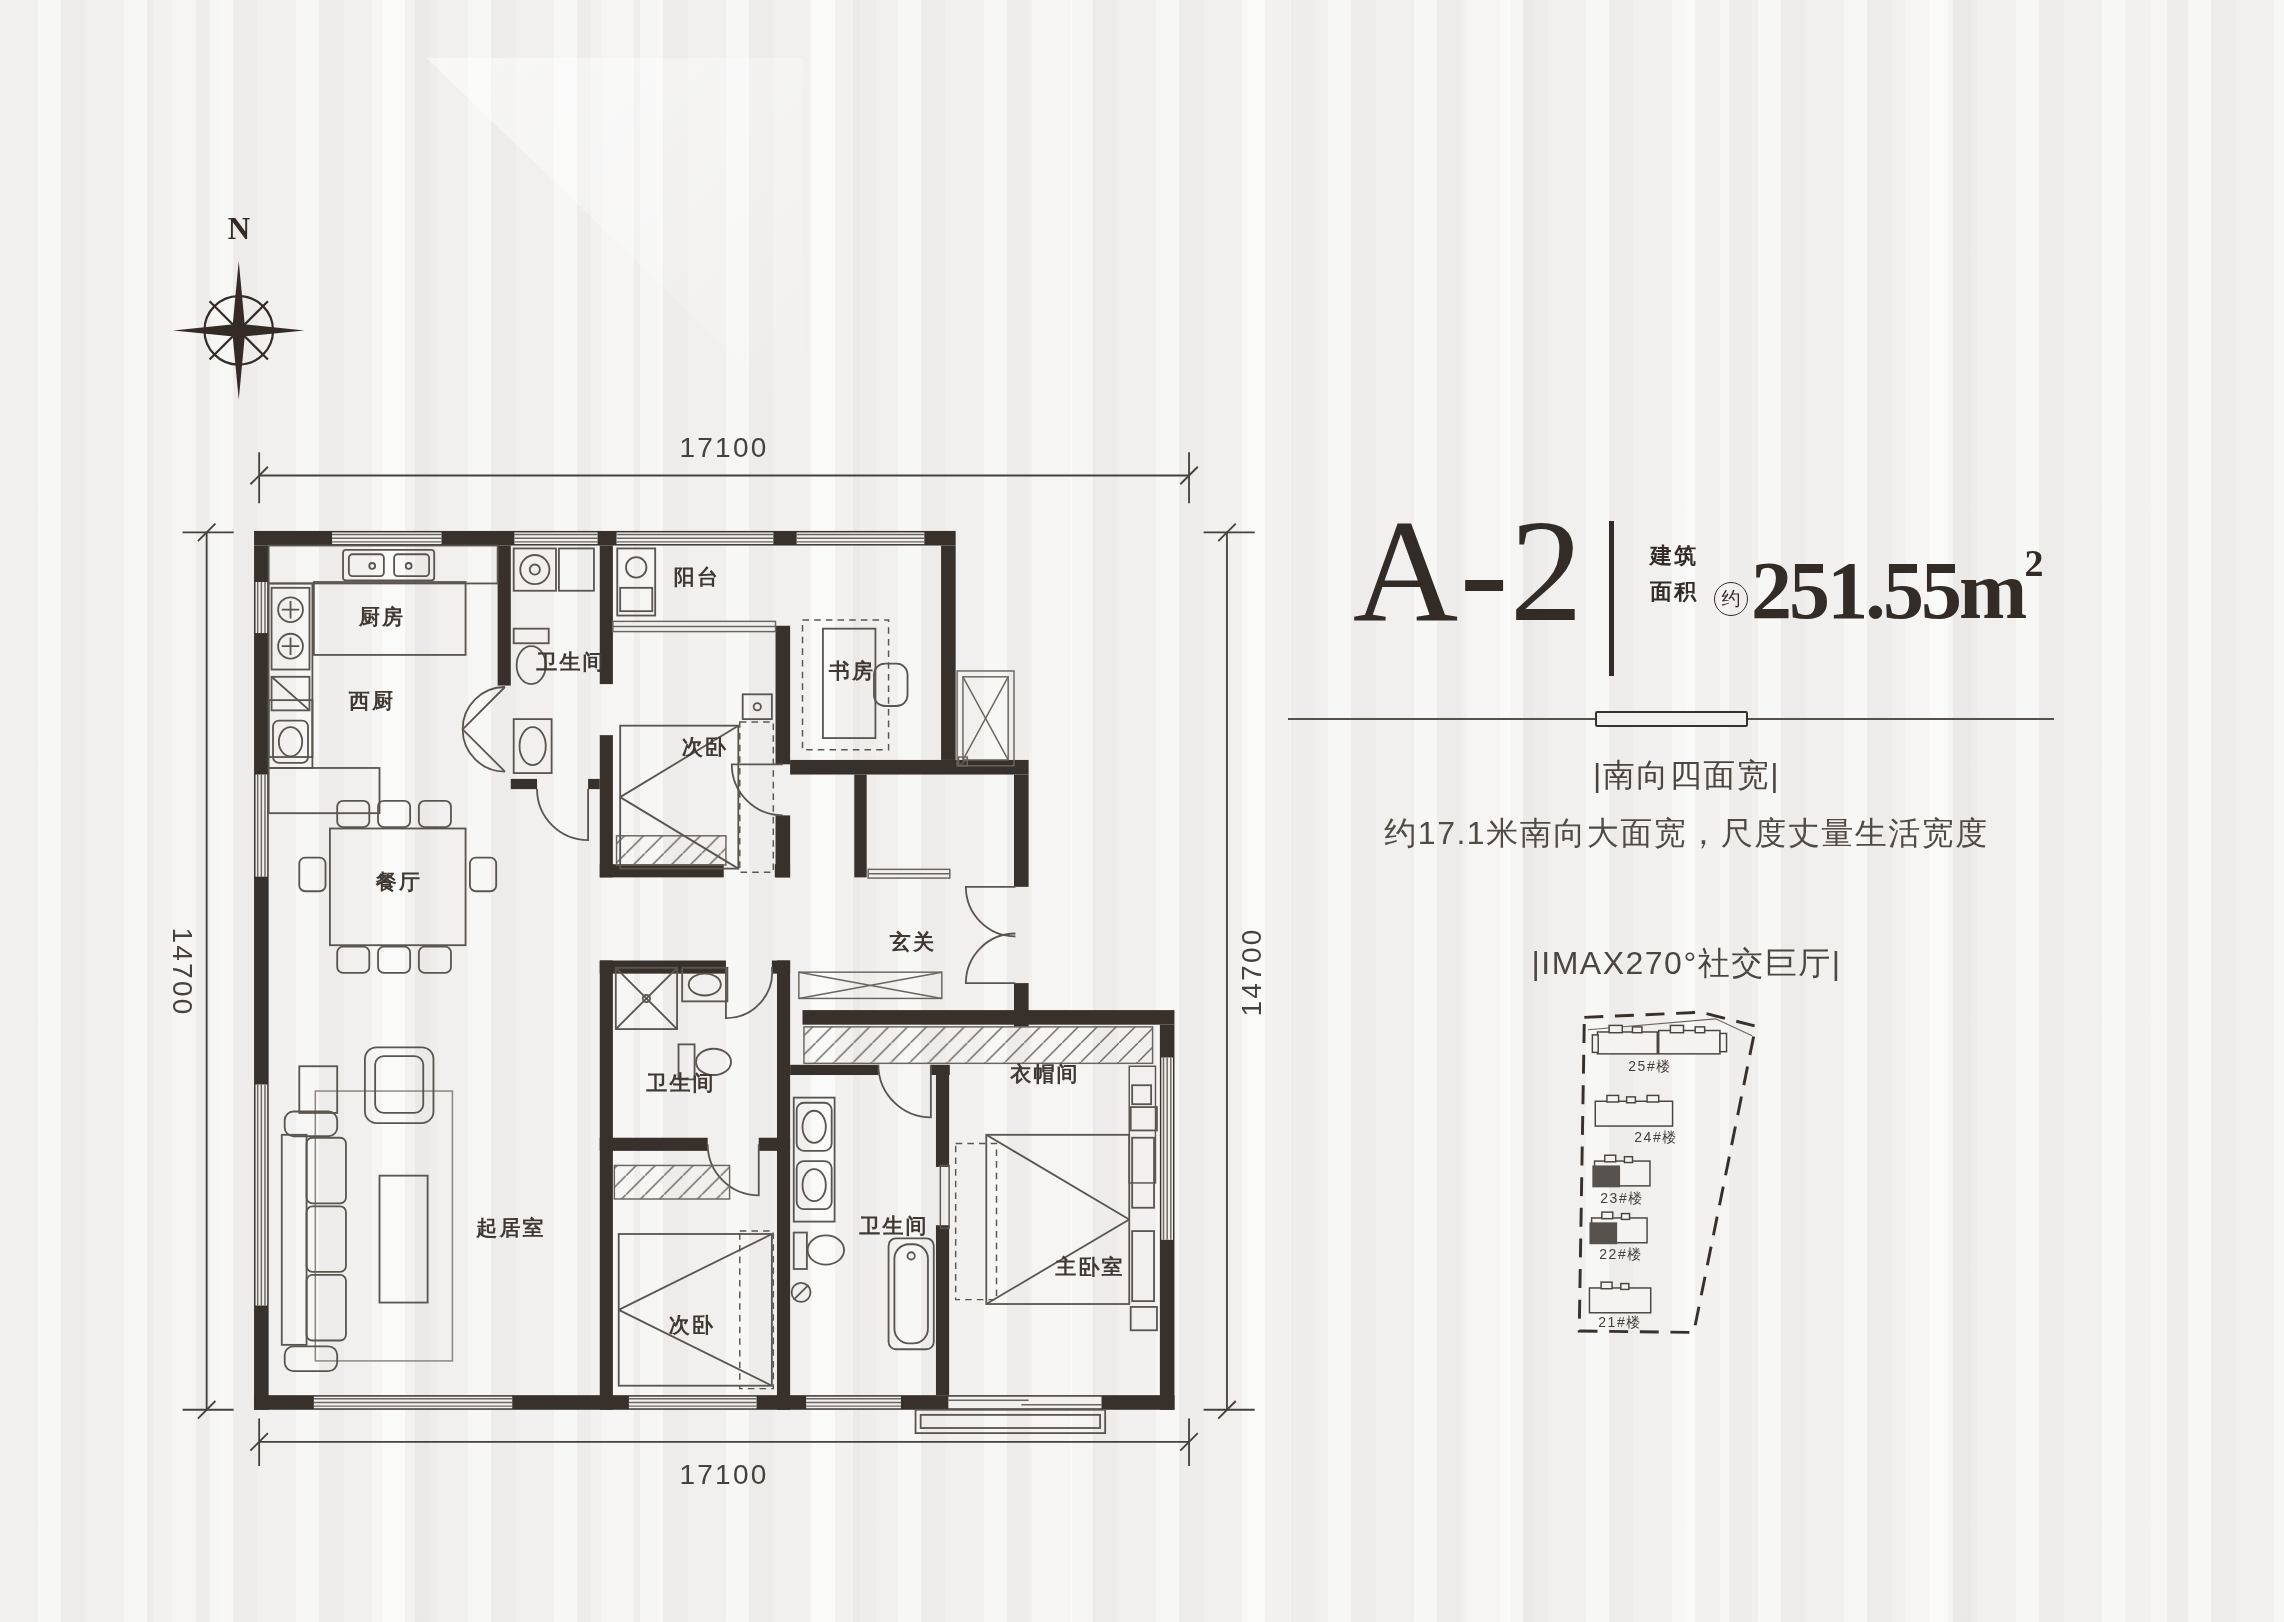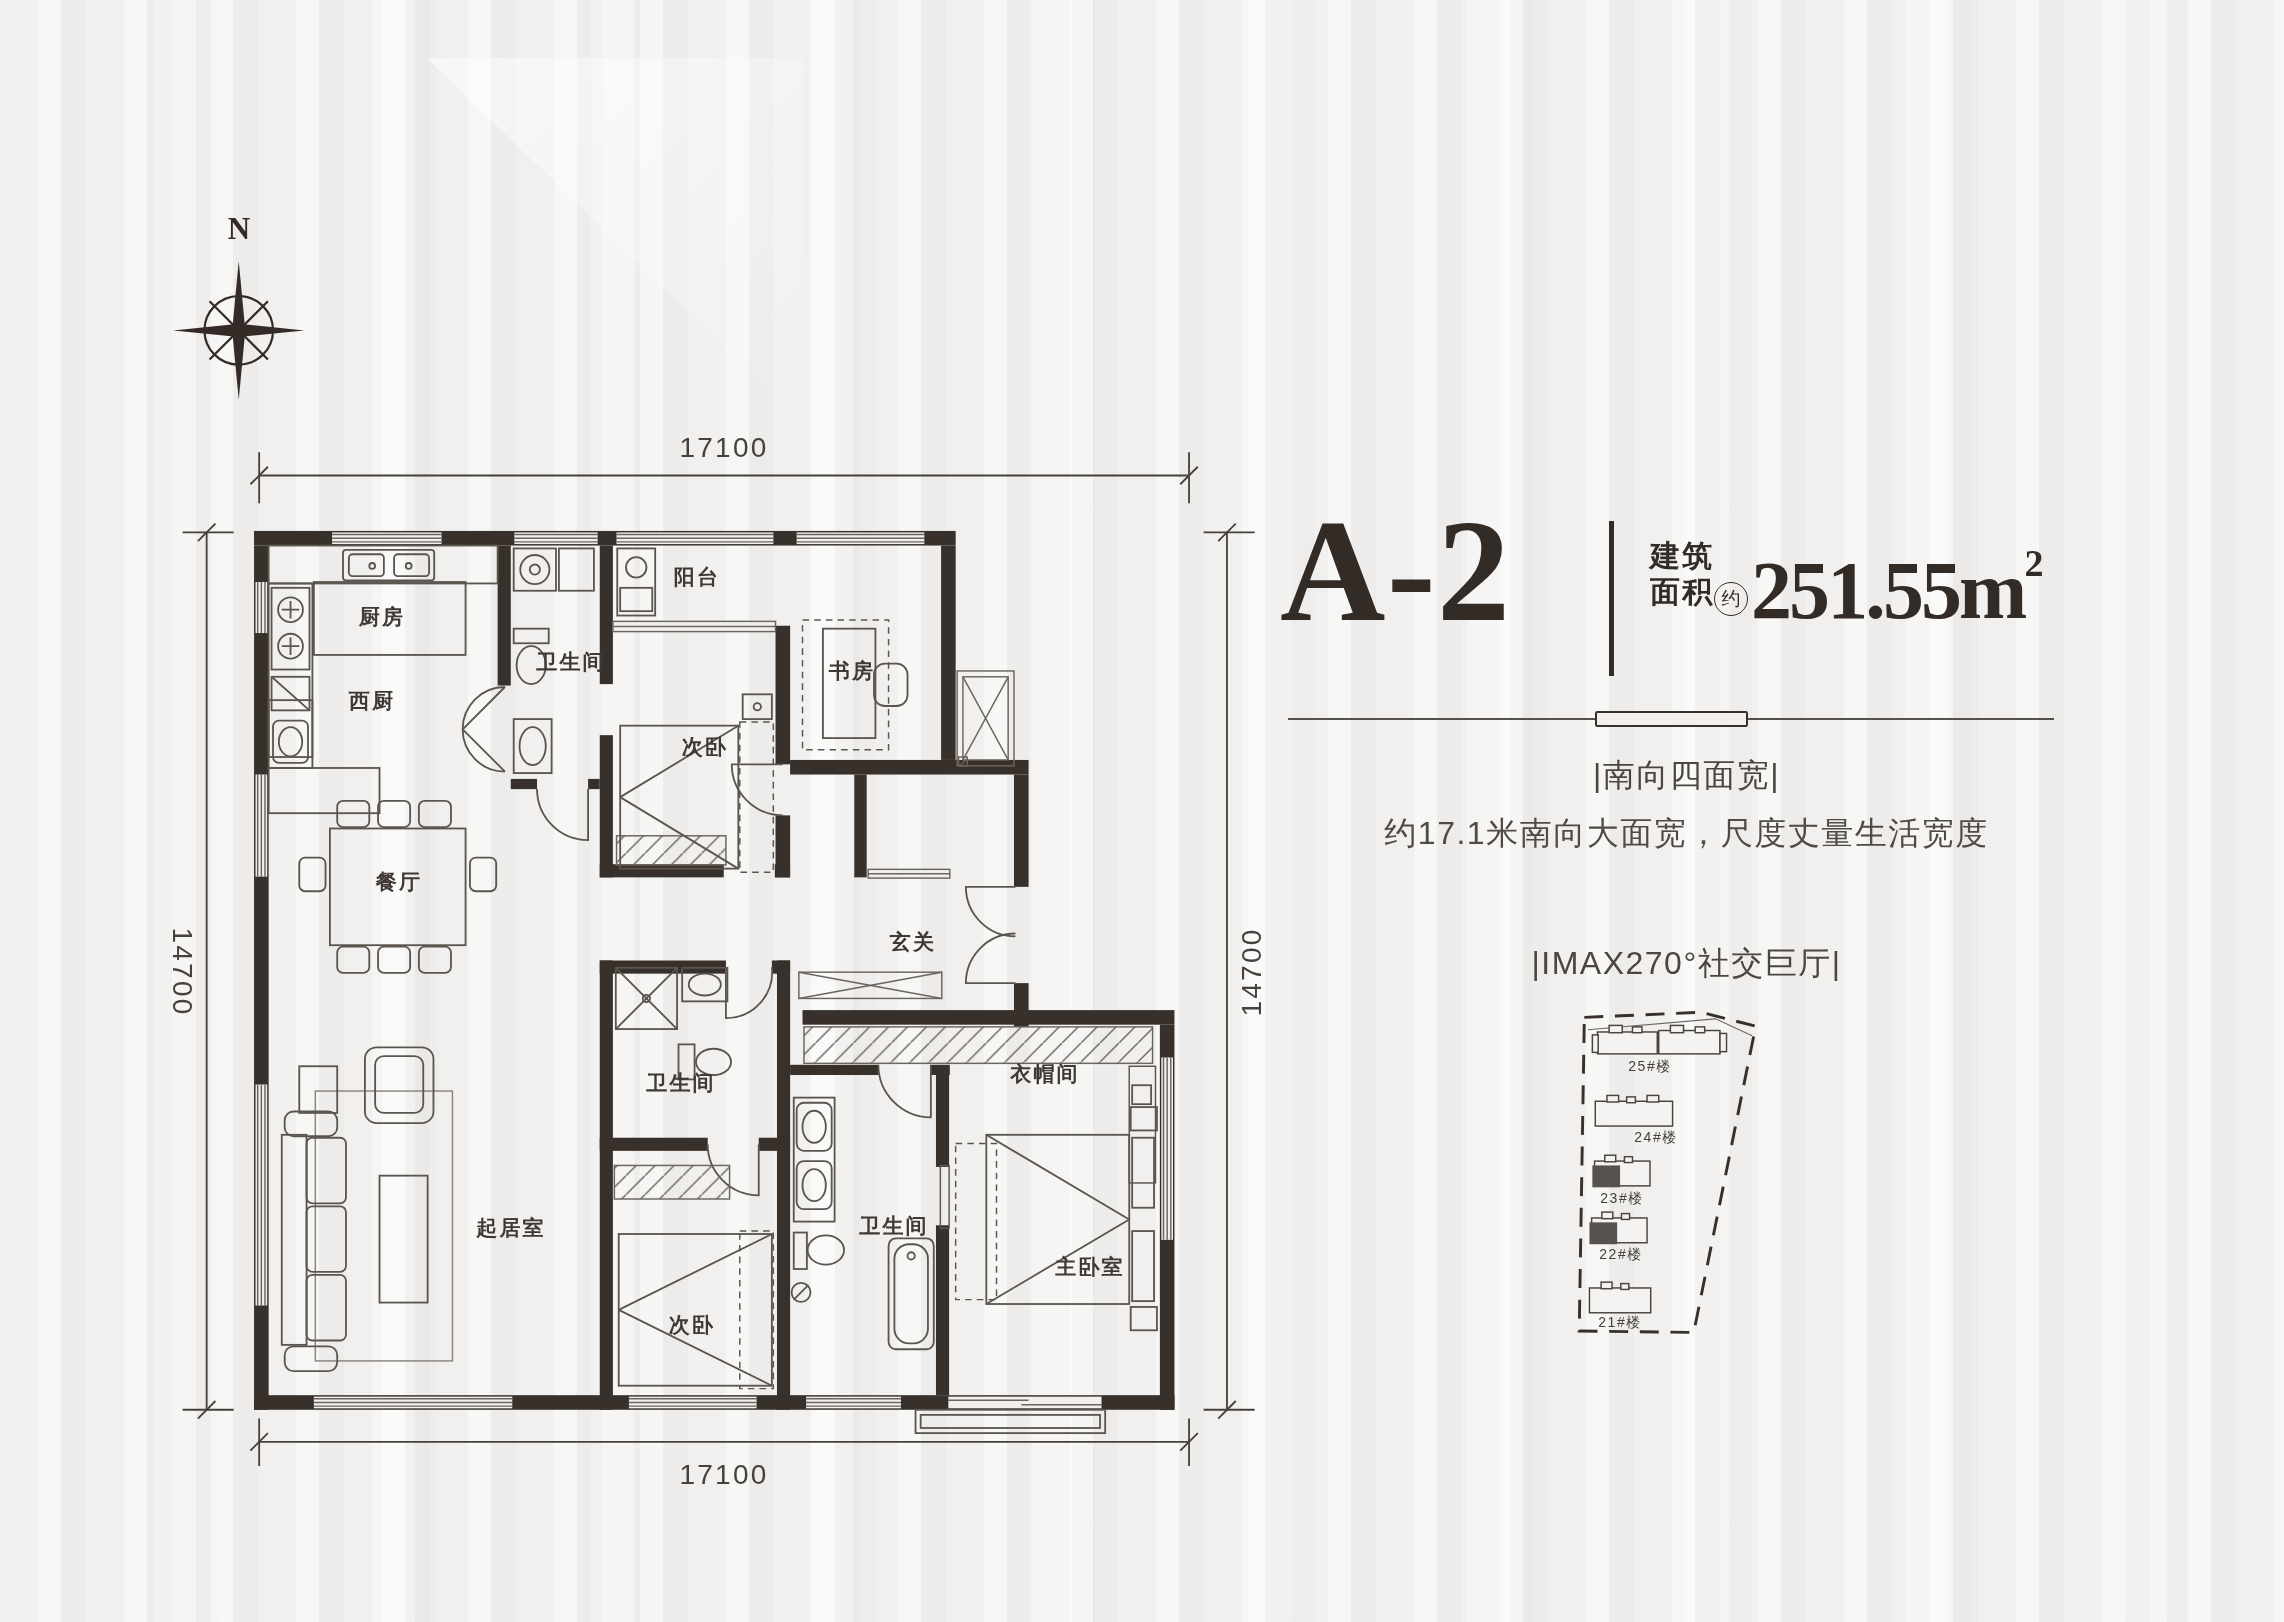--- a/index.html
+++ b/index.html
@@ -13,24 +13,24 @@
     background:linear-gradient(135deg, rgba(255,255,255,0.55), rgba(255,255,255,0));
     clip-path:polygon(8% 0,100% 100%,100% 0);pointer-events:none;}
   svg{position:absolute;left:0;top:0;}
   .labels span{position:absolute;transform:translate(-50%,-50%);white-space:nowrap;}
   .room-label{font-size:21px;font-weight:600;color:#3f3833;letter-spacing:2.2px;}
   .dim{font-size:28px;color:#46413c;letter-spacing:2.2px;}
   .dim.vl{transform:translate(-50%,-50%) rotate(90deg);}
   .dim.vr{transform:translate(-50%,-50%) rotate(-90deg);}
   .north{font-family:"Liberation Serif",serif;font-size:31px;font-weight:600;color:#352b26;}
   .bl{font-size:14px;color:#44403b;letter-spacing:1.5px;}
-  .plan-code{position:absolute;left:1280px;top:487px;width:241px;text-align:left;
-    font-family:"Liberation Serif",serif;font-size:146px;font-weight:700;color:#332b26;letter-spacing:1.5px;}
+  .plan-code{position:absolute;left:1348px;top:487px;width:241px;text-align:center;
+    font-family:"Liberation Serif",serif;font-size:146px;font-weight:400;color:#332b26;letter-spacing:1.5px;}
   .title-bar{position:absolute;left:1609px;top:521px;width:5.1px;height:155px;background:#332b26;}
-  .area-label{position:absolute;left:1650px;top:538px;color:#332b26;font-size:30px;font-weight:700;line-height:36px;letter-spacing:2.2px;}
+  .area-label{position:absolute;left:1650px;top:538px;color:#332b26;font-size:22px;font-weight:700;line-height:36px;letter-spacing:2.2px;}
   .area-label span{display:block;}
   .approx-badge{position:absolute;left:1714px;top:582px;width:32px;height:32px;border:1.5px solid #332b26;border-radius:50%;
     font-size:19px;line-height:32px;text-align:center;color:#332b26;}
   .area-value{position:absolute;left:1751px;top:541px;color:#332b26;
     font-family:Liberation Serif, serif;font-size:82px;font-weight:700;letter-spacing:-2.9px;}
   .area-value .exp{font-size:38px;vertical-align:42px;letter-spacing:0;}
   .layout-text{position:absolute;left:1647px;top:645px;color:#332b26;font-size:45px;font-weight:600;letter-spacing:10.2px;}
   .divider-line{position:absolute;left:1288px;top:718px;width:766px;height:2.2px;background:#55504a;}
   .divider-cap{position:absolute;left:1595px;top:711px;width:153px;height:16px;border:2.2px solid #38302a;background:#f1f0ee;border-radius:2.2px;box-sizing:border-box;}
   .sp{position:absolute;left:1369px;width:635px;text-align:center;color:#514b45;font-size:32px;letter-spacing:1.5px;white-space:nowrap;transform:translateY(-50%);}

